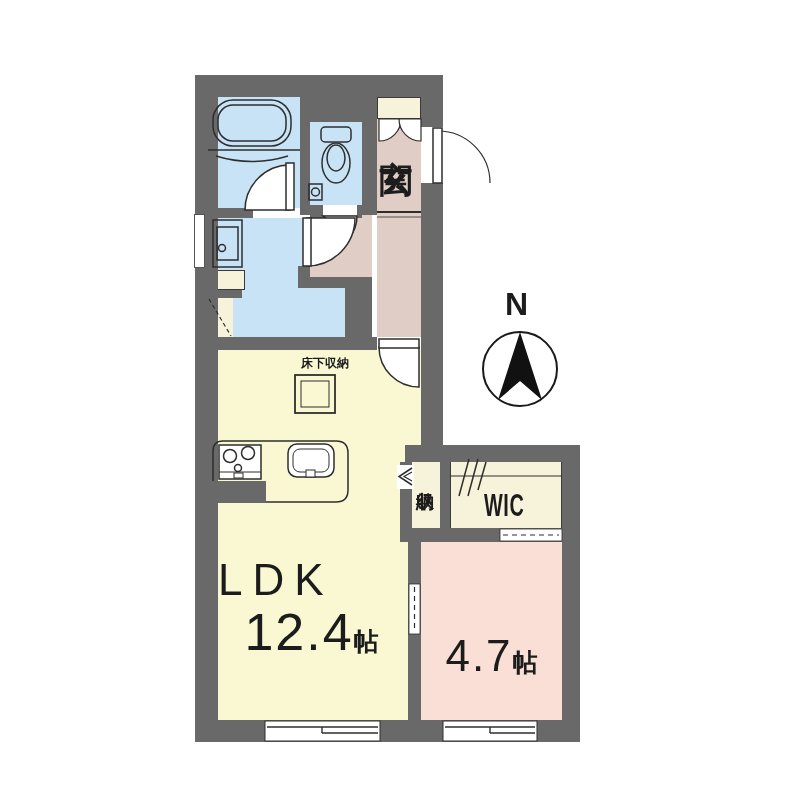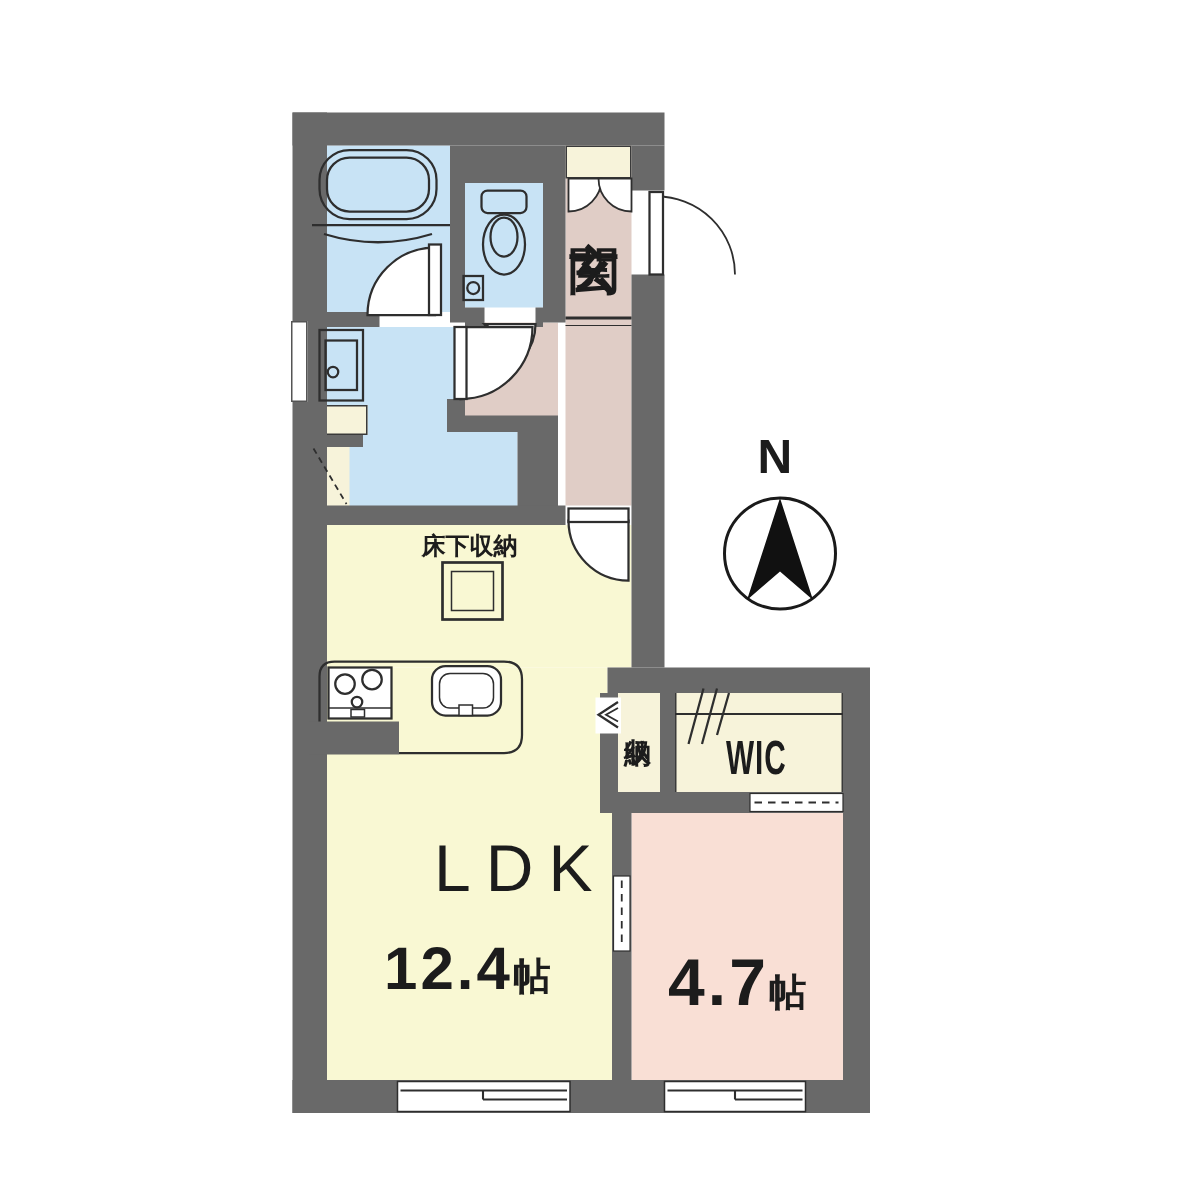--- a/index.html
+++ b/index.html
@@ -188,32 +188,32 @@
     </g>
 
     <g>
       <circle cx="520" cy="369" r="37" fill="#ffffff" stroke="#1a1a1a" stroke-width="2"></circle>
       <polygon points="520,332 542,400 520,381 498,400" fill="#111111" stroke="none"></polygon>
     </g>
   </svg>
 
   <div class="lbl vert" style="left:380px;top:134px;font-size:33px;font-weight:600;letter-spacing:5px;">玄関</div>
 
-  <div class="lbl" style="left:281px;top:357px;width:68px;text-align:left;font-size:16px;font-weight:600;">床下収納</div>
+  <div class="lbl" style="left:281px;top:357px;width:68px;text-align:right;font-size:12px;font-weight:600;">床下収納</div>
 
   <div class="lbl vert" style="left:416px;top:477px;font-size:18px;font-weight:600;letter-spacing:2px;">収納</div>
 
   <div class="lbl" style="left:484px;top:489px;font-size:32px;font-weight:700;letter-spacing:1px;transform:scaleX(0.62);transform-origin:left top;">WIC</div>
 
-  <div class="lbl" style="left:218px;top:558px;width:187px;text-align:right;font-size:44px;font-weight:500;letter-spacing:10px;">LDK</div>
+  <div class="lbl" style="left:218px;top:558px;width:187px;text-align:left;font-size:44px;font-weight:500;letter-spacing:10px;">LDK</div>
   <div class="lbl ctr" style="left:218px;top:606px;width:187px;">
-    <span style="font-size:40px;font-weight:700;letter-spacing:2px;margin-top:20px;">12.4</span>
+    <span style="font-size:52px;font-weight:400;letter-spacing:2px;">12.4</span>
       <span style="font-size:25px;font-weight:600;">帖</span>
   </div>
 
   <div class="lbl ctr" style="left:421px;top:634px;width:141px;">
-    <span style="font-size:44px;font-weight:700;letter-spacing:2px;text-align:right;">4.7</span>
+    <span style="font-size:44px;font-weight:400;letter-spacing:2px;text-align:right;">4.7</span>
       <span style="font-size:25px;font-weight:600;">帖</span>
   </div>
 
   <div class="lbl" style="left:505px;top:288px;font-size:32px;font-weight:800;">N</div>
 
 </div>
 
 </body></html>

